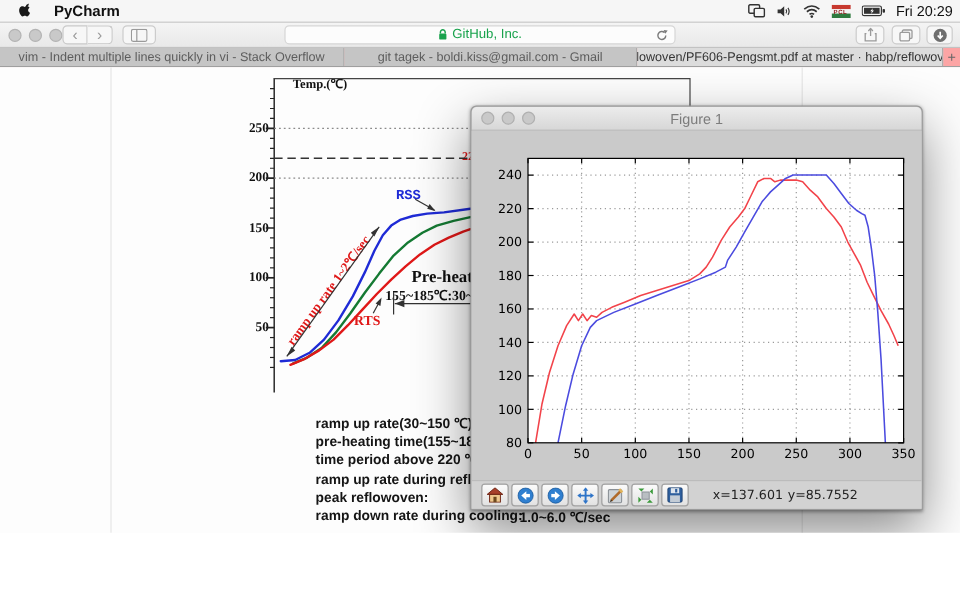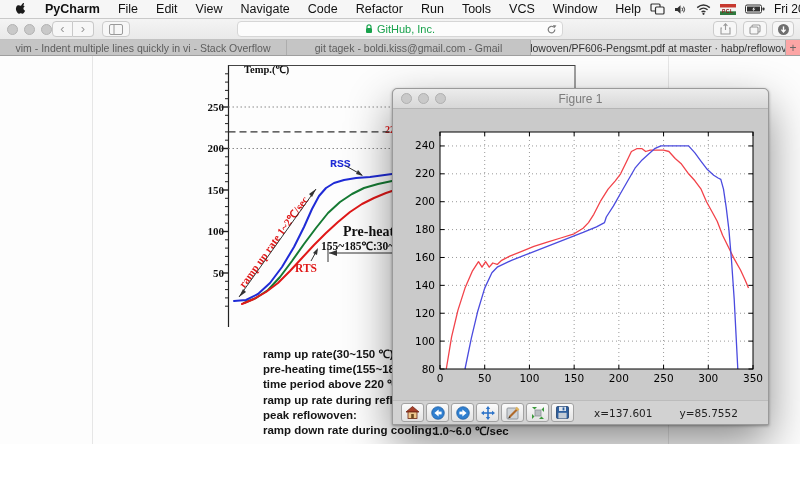--- a/index.html
+++ b/index.html
@@ -78,21 +78,21 @@
     border-radius:5px 5px 0 0; position:relative; display:flex; align-items:center; justify-content:center; }
   .fig-lights { position:absolute; left:8px; top:4px; display:flex; gap:6px; }
   .fig-light { width:11px; height:11px; border-radius:50%; background:#c9c9c9; border:1px solid #b0b0b0; }
   .fig-title { font-size:12px; color:#7c7c7c; }
   .fig-canvas { position:relative; height:291px; background:#cacaca; }
   .fig-toolbar { height:24px; background:#d2d2d2; border-top:1px solid #bcbcbc; display:flex;
     align-items:center; padding-left:8px; }
   .tb-btn { width:23px; height:19px; margin-right:2px; border:1px solid #a2a2a2; border-radius:3px;
     background:linear-gradient(#fbfbfb,#e2e2e2); display:flex; align-items:center; justify-content:center; }
   .fig-coords { margin-left:18px; font-family:"DejaVu Sans", sans-serif; font-size:10.5px; color:#222;
-    display:flex; gap:27px; white-space:nowrap; }
+    display:flex; gap:4px; white-space:nowrap; }
 
   
   .desktop-strip { position:absolute; left:0; top:492px; width:800px; height:8px; z-index:0;
     background:linear-gradient(90deg,#8e9499 0%,#3a4149 5%,#101318 14%,#2c3747 22%,#0a0c10 38%,#15181e 55%,#050507 72%,#0b0d11 100%); }
 </style>
 </head>
 <body>
 
 <div class="screen">
 
@@ -100,33 +100,20 @@
 
   <div class="menu-bar">
     <div class="menu-left">
       <span class="apple-wrap">
         <svg width="12" height="14" viewBox="0 0 12 14">
           <path fill="#1a1a1a" d="M8.0 2.2c.5-.6 1.3-1.1 2.0-1.1.1.8-.2 1.5-.7 2.1-.5.6-1.2.9-1.9.9-.1-.7.2-1.4.6-1.9z"></path>
           <path fill="#1a1a1a" d="M9.4 6.5c0-1.3 1.1-2 1.2-2.1-.7-1-1.7-1.1-2-1.1-.9-.1-1.7.5-2.1.5-.4 0-1.1-.5-1.8-.5-1 0-1.8.5-2.3 1.4-1 1.7-.3 4.2.7 5.6.5.7 1 1.4 1.8 1.4.7 0 1-.5 1.8-.5s1.1.5 1.8.5c.8 0 1.3-.7 1.8-1.4.5-.8.8-1.6.8-1.6s-1.6-.6-1.7-2.2z"></path>
         </svg>
       </span>
       <span class="menu-item app">PyCharm</span>
-      <span id="menu-items" style="display:flex">
-          <span class="menu-item">File</span>
-          <span class="menu-item">Edit</span>
-          <span class="menu-item">View</span>
-          <span class="menu-item">Navigate</span>
-          <span class="menu-item">Code</span>
-          <span class="menu-item">Refactor</span>
-          <span class="menu-item">Run</span>
-          <span class="menu-item">Tools</span>
-          <span class="menu-item">VCS</span>
-          <span class="menu-item">Window</span>
-          <span class="menu-item">Help</span>
-        </span>
     </div>
     <div class="menu-status">
       <span class="sicon">
         <svg width="15" height="12" viewBox="0 0 15 12">
             <rect x="1" y="1" width="9" height="7" rx="1" fill="none" stroke="#333" stroke-width="1.2"></rect>
             <rect x="5.5" y="4" width="8.5" height="7" rx="1" fill="#f6f6f6" stroke="#333" stroke-width="1.2"></rect>
           </svg>
       </span>
       <span class="sicon">
         <svg width="13" height="11" viewBox="0 0 13 11">

